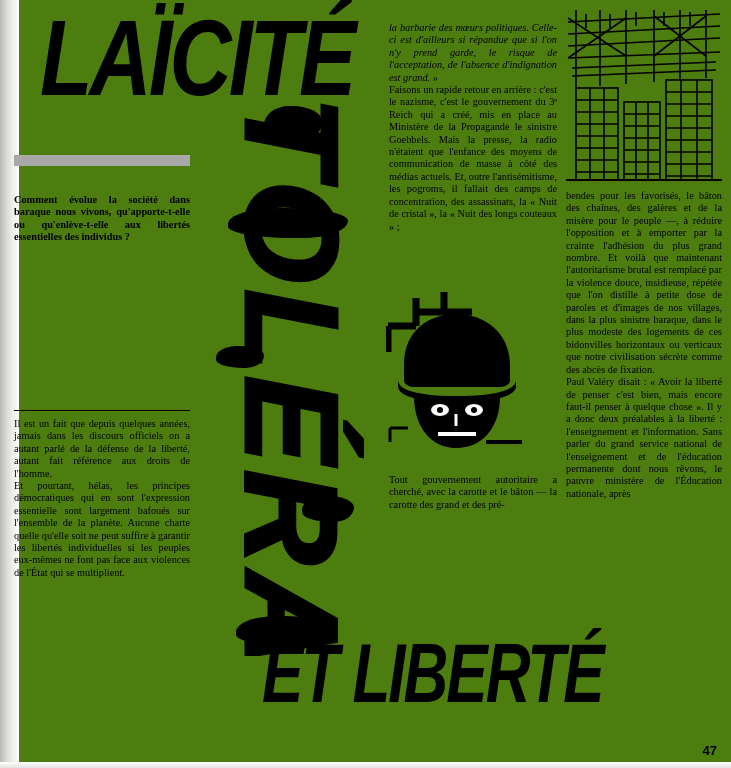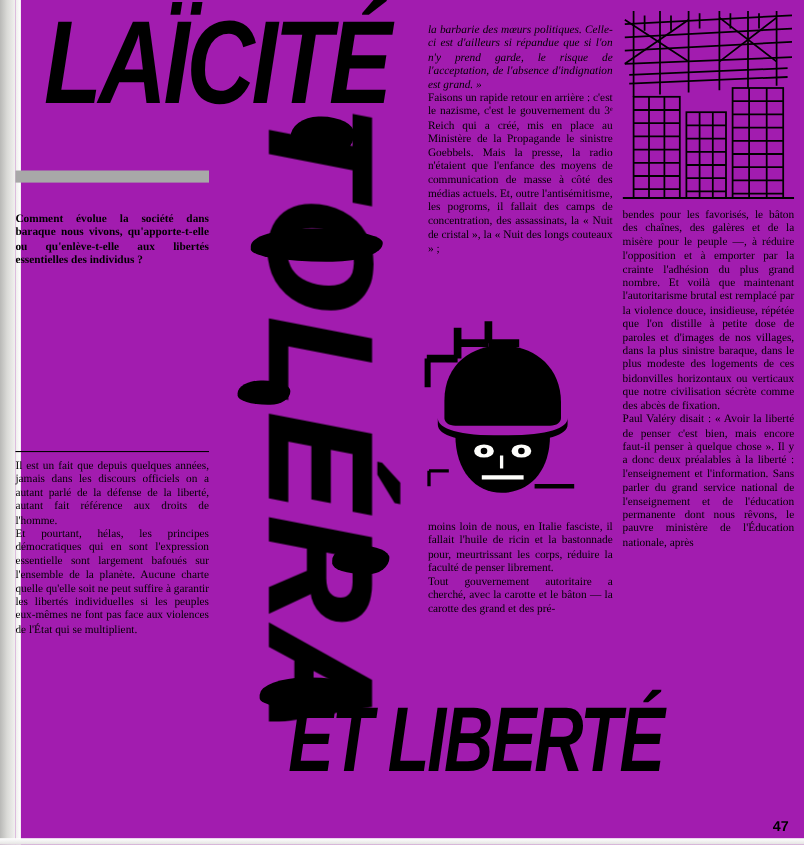--- a/index.html
+++ b/index.html
@@ -13,21 +13,21 @@
     position: relative;
     overflow: hidden;
     font-family: "Liberation Sans", sans-serif;
     color: #111;
   }
 
   
   #page {
     position: absolute;
     inset: 0;
-    background: #a21caf;
+    background: #4d7c0f;
   }
 
   
   .gutter {
     position: absolute;
     left: 0;
     top: 0;
     width: 14px;
     height: 768px;
     background: linear-gradient(to right, #b9b9b7 0%, #d9d9d6 45%, #f2f2f0 100%);
@@ -264,21 +264,20 @@
     <p>Il est un fait que depuis quelques années, jamais dans les discours officiels on a autant parlé de la défense de la liberté, autant fait référence aux droits de l'homme.</p>
     <p>Et pourtant, hélas, les principes démocratiques qui en sont l'expression essentielle sont largement bafoués sur l'ensemble de la planète. Aucune charte quelle qu'elle soit ne peut suffire à garantir les libertés individuelles si les peuples eux-mêmes ne font pas face aux violences de l'État qui se multiplient.</p>
   </div>
 
   <div class="col" id="col2">
     <p class="ital">la barbarie des mœurs politiques. Celle-ci est d'ailleurs si répandue que si l'on n'y prend garde, le risque de l'acceptation, de l'absence d'indignation est grand. »</p>
     <p>Faisons un rapide retour en arrière : c'est le nazisme, c'est le gouvernement du 3ᵉ Reich qui a créé, mis en place au Ministère de la Propagande le sinistre Goebbels. Mais la presse, la radio n'étaient que l'enfance des moyens de communication de masse à côté des médias actuels. Et, outre l'antisémitisme, les pogroms, il fallait des camps de concentration, des assassinats, la « Nuit de cristal », la « Nuit des longs couteaux » ;</p>
   </div>
 
   <div class="col" id="col2b">
-    <p>moins loin de nous, en Italie fasciste, il fallait l'huile de ricin et la bastonnade pour, meurtrissant les corps, réduire la faculté de penser librement.</p>
     <p>Tout gouvernement autoritaire a cherché, avec la carotte et le bâton — la carotte des grand et des pré-</p>
   </div>
 
   <div class="col" id="col3">
     <p>bendes pour les favorisés, le bâton des chaînes, des galères et de la misère pour le peuple —, à réduire l'opposition et à emporter par la crainte l'adhésion du plus grand nombre. Et voilà que maintenant l'autoritarisme brutal est remplacé par la violence douce, insidieuse, répétée que l'on distille à petite dose de paroles et d'images de nos villages, dans la plus sinistre baraque, dans le plus modeste des logements de ces bidonvilles horizontaux ou verticaux que notre civilisation sécrète comme des abcès de fixation.</p>
     <p>Paul Valéry disait : « Avoir la liberté de penser c'est bien, mais encore faut-il penser à quelque chose ». Il y a donc deux préalables à la liberté : l'enseignement et l'information. Sans parler du grand service national de l'enseignement et de l'éducation permanente dont nous rêvons, le pauvre ministère de l'Éducation nationale, après</p>
   </div>
 
   <div class="headline-liberte">ET LIBERTÉ</div>
 

